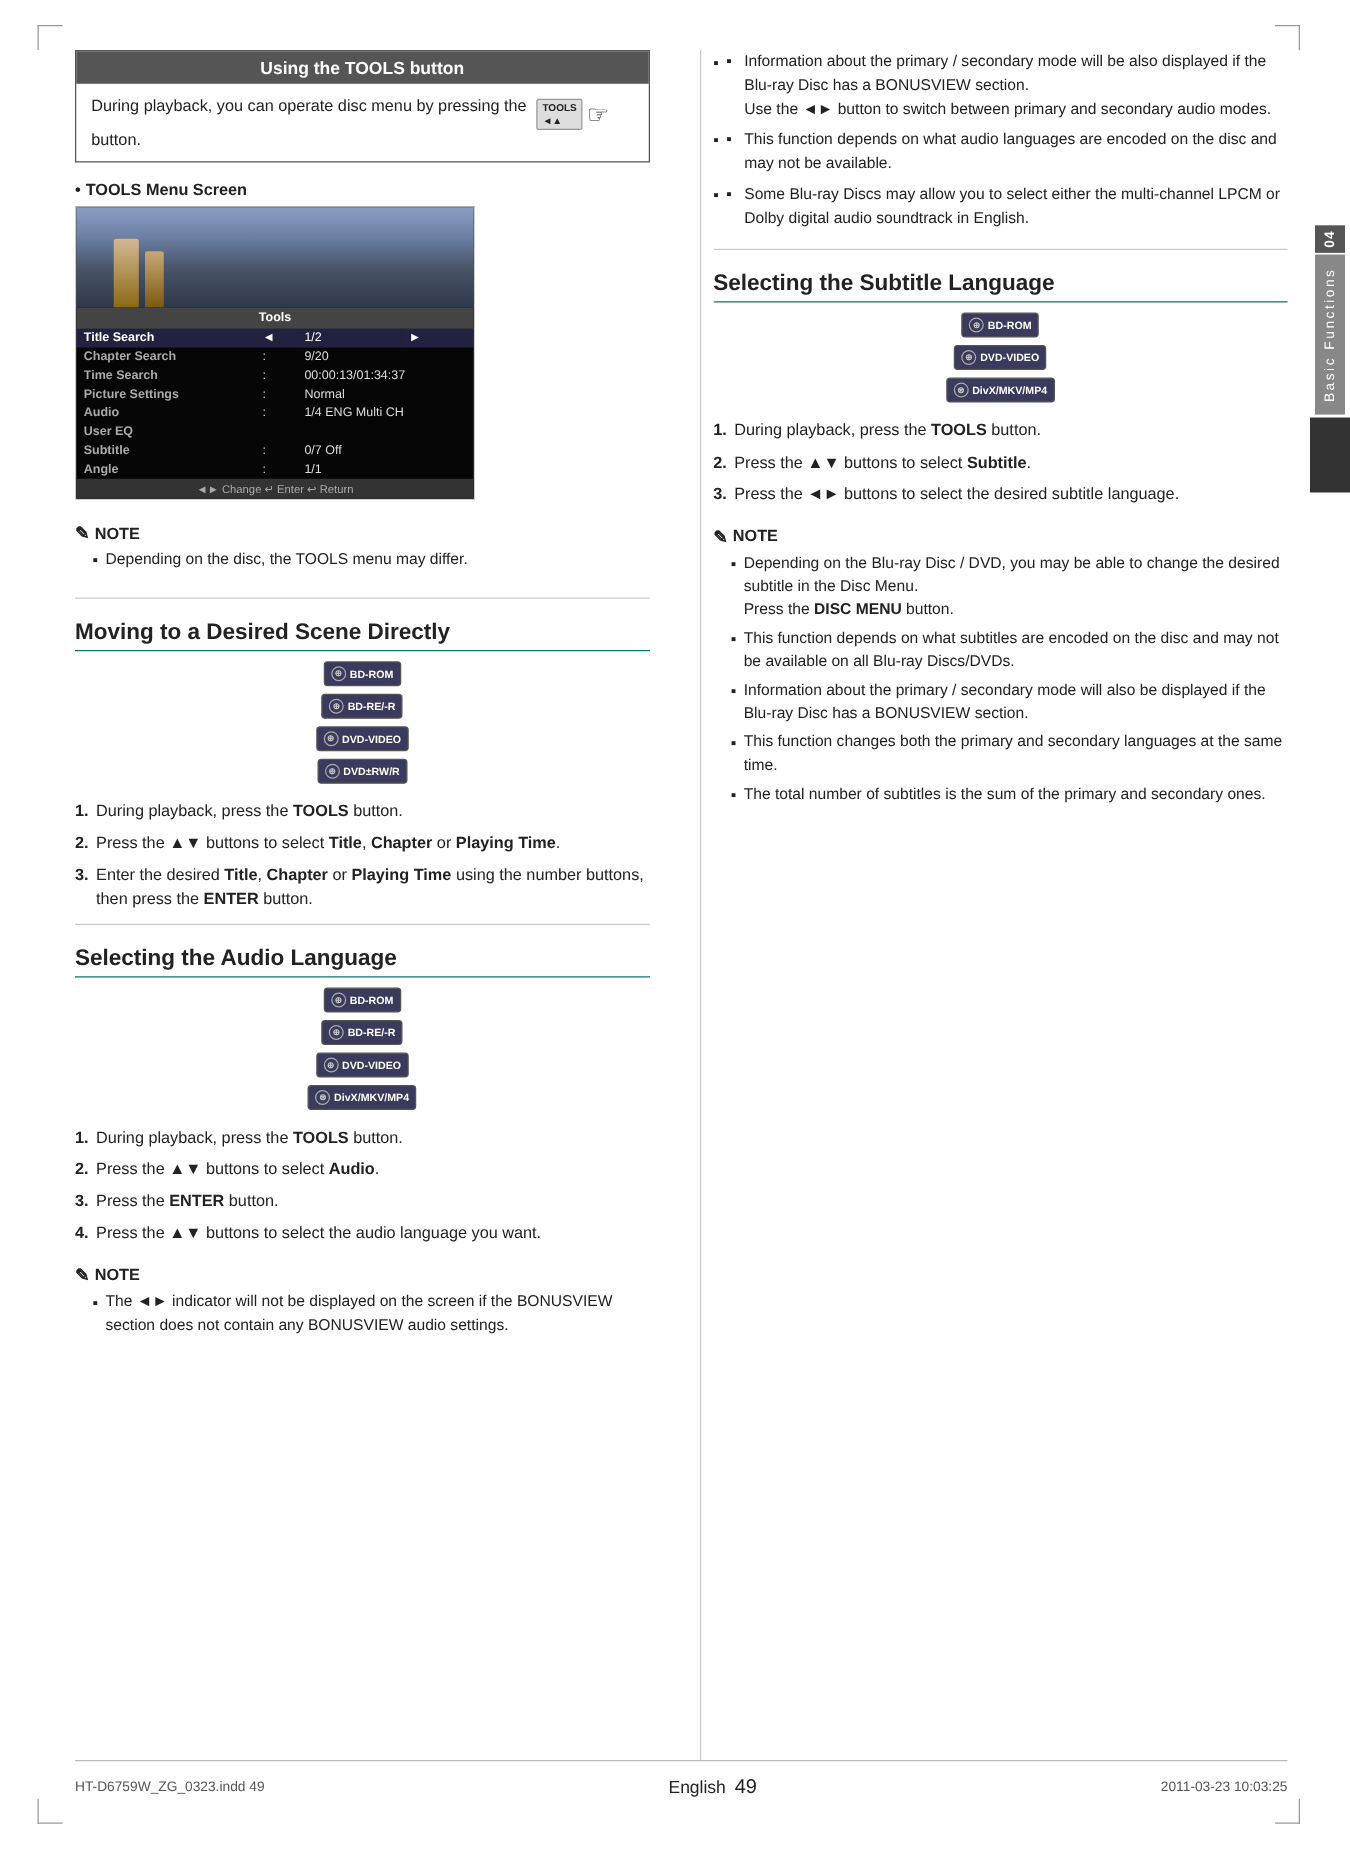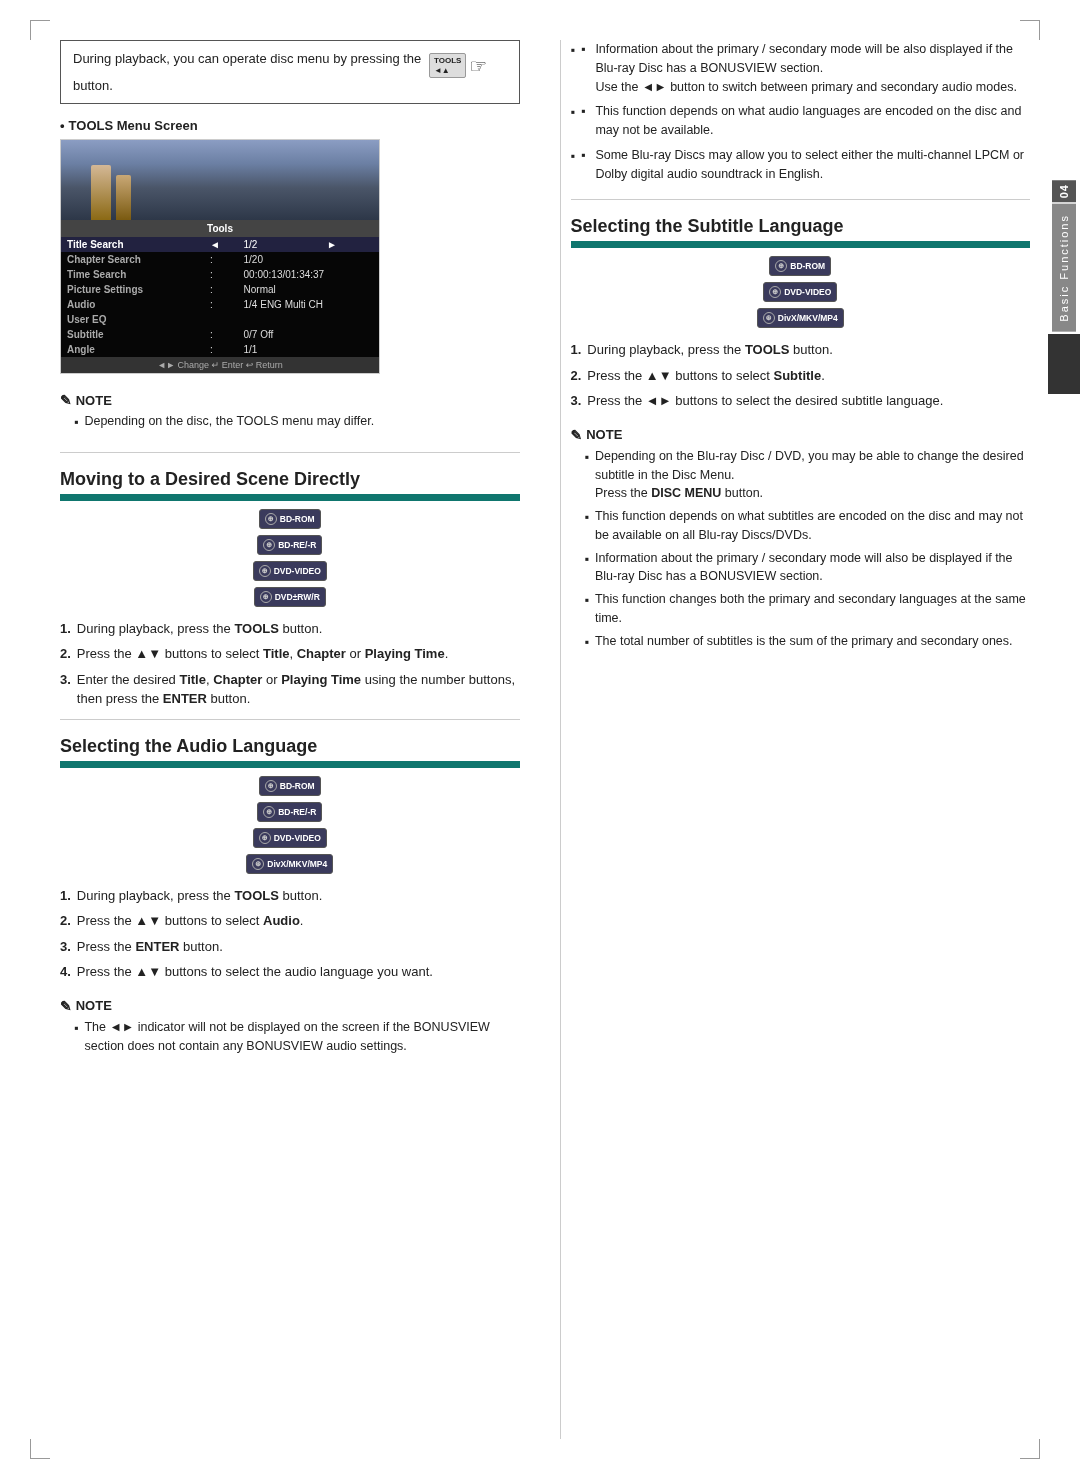--- a/index.html
+++ b/index.html
@@ -199,21 +199,21 @@
       flex-shrink: 0;
       margin-top: 1px;
     }
 
     
     .section-heading {
       font-size: 18px;
       font-weight: bold;
       margin: 16px 0 8px 0;
       padding-bottom: 4px;
-      border-bottom: 7px solid #0f766e;
+      border-bottom: 1px solid #0f766e;
     }
 
     
     .badge-row {
       display: flex;
       gap: 6px;
       margin: 8px 0 12px 0;
       align-items: center;
       flex-direction: column;
     }
@@ -309,20 +309,21 @@
     <div class="side-tab-number">04</div>
     <div class="side-tab-text">Basic Functions</div>
     <div class="side-tab-block"></div>
   </div>
 
   <div class="main-content">
 
     <div class="left-col">
 
       <div class="tools-box">
+        <div class="tools-box-title">Using the TOOLS button</div>
         <div class="tools-box-content">
           <div style="flex:1;">
             <span>During playback, you can operate disc menu by pressing the</span>
             <span style="display:inline-flex; align-items:center; gap:3px; margin: 0 4px;">
               <span style="background:#ddd; border:1px solid #999; border-radius:2px; font-size:8px; font-weight:bold; padding:2px 4px; line-height:1.2;">TOOLS<br><span style="font-size:8px;">◄▲</span></span>
               <span style="font-size:20px;">☞</span>
             </span>
             <span>button.</span>
           </div>
         </div>
@@ -342,21 +343,21 @@
             <tbody>
                 <tr class="highlight">
               <td>Title Search</td>
               <td>◄</td>
               <td>1/2</td>
               <td>►</td>
             </tr>
             <tr>
               <td>Chapter Search</td>
               <td>:</td>
-              <td>1/20</td>
+              <td>9/20</td>
               <td></td>
             </tr>
             <tr>
               <td>Time Search</td>
               <td>:</td>
               <td colspan="2">00:00:13/01:34:37</td>
             </tr>
             <tr>
               <td>Picture Settings</td>
               <td>:</td>
@@ -560,14 +561,22 @@
           <span>This function changes both the primary and secondary languages at the same time.</span>
         </div>
         <div class="note-item" style="margin-left:14px; margin-top:4px;">
           <span>The total number of subtitles is the sum of the primary and secondary ones.</span>
         </div>
       </div>
 
     </div>
   </div>
 
+  <div class="page-footer">
+    <span>HT-D6759W_ZG_0323.indd   49</span>
+    <span>
+      <span class="english-label">English</span>
+      <span class="page-number" style="margin-left:4px;">49</span>
+    </span>
+    <span>2011-03-23   10:03:25</span>
+  </div>
 
 </div>
 
 </body></html>

